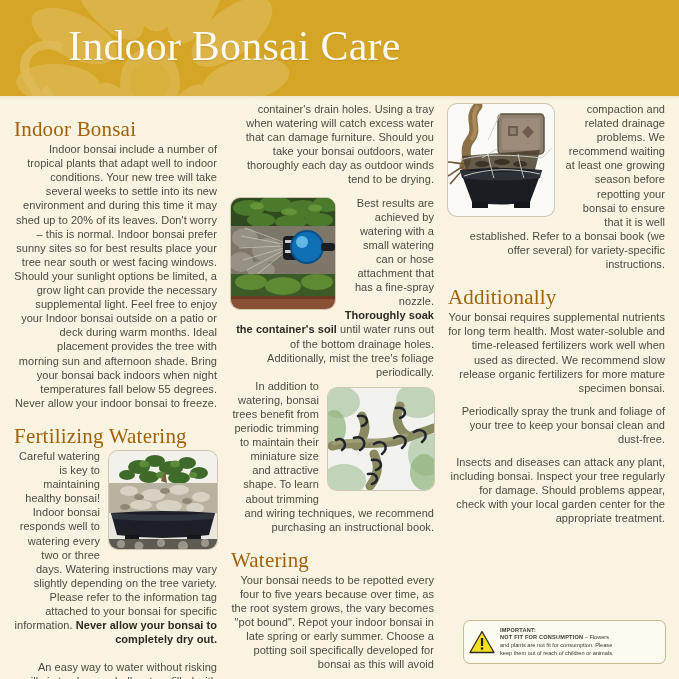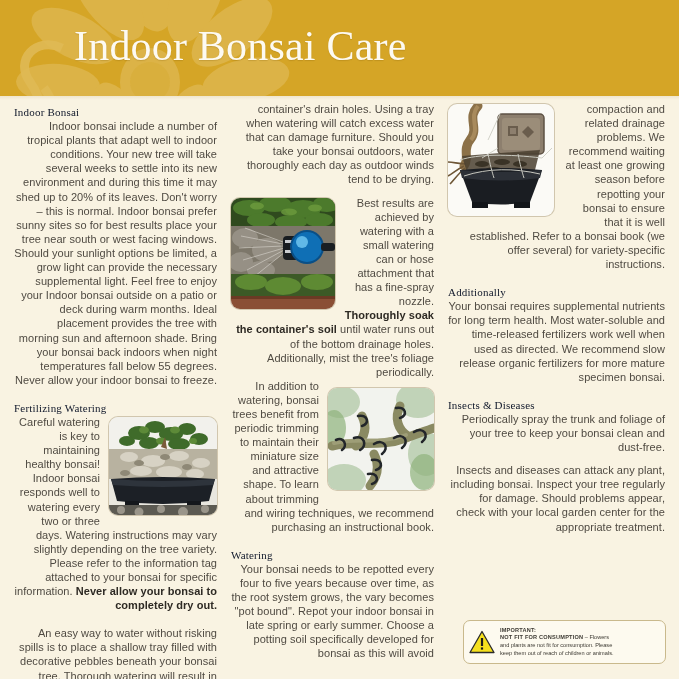--- a/index.html
+++ b/index.html
@@ -24,21 +24,21 @@
     overflow: hidden;
   }
   #header-deco {
     position: absolute;
     left: 0; top: -38px;
     width: 320px; height: 210px;
     pointer-events: none;
   }
   #header-title {
     position: absolute;
-    left: 74px; top: 22px;
+    left: 68px; top: 22px;
     color: #fdfaf2;
     font-family: "Liberation Serif", serif;
     font-size: 42px;
     font-weight: 400;
     letter-spacing: 0.2px;
     text-shadow: 0 1px 1px rgba(120,80,0,.22);
     white-space: nowrap;
   }
   #header-rule {
     position: absolute;
@@ -54,26 +54,26 @@
     width: 679px; height: 577px;
     padding: 0 14px;
     display: flex;
     gap: 0;
   }
   .col { width: 217px; padding-right: 14px; position: relative; }
   .col:last-child { padding-right: 0; width: 217px; }
 
   h2.sec {
     font-family: "Liberation Serif", serif;
-    font-size: 11px;
+    font-size: 21px;
     font-weight: 400;
-    color: #0f172a;
+    color: #a16207;
     letter-spacing: .2px;
     line-height: 1.1;
-    margin: 4px 0 1px 0;
+    margin: 16px 0 1px 0;
   }
   h2.sec.gap { margin-top: 15px; }
 
   p.body {
     font-size: 11px;
     line-height: 14.1px;
     color: #4f4a42;
     margin: 0 0 9px 0;
     text-align: right;
     letter-spacing: .05px;
@@ -352,21 +352,20 @@
           </g>
         </svg>
       </div>
 
       <p class="body">compaction and related drainage problems. We recommend waiting at least one growing season before repotting your bonsai to ensure that it is well established. Refer to a bonsai book (we offer several) for variety-specific instructions.</p>
       <div class="clearfix"></div>
 
       <h2 class="sec gap">Additionally</h2>
       <p class="body">Your bonsai requires supplemental nutrients for long term health. Most water-soluble and time-released fertilizers work well when used as directed. We recommend slow release organic fertilizers for more mature specimen bonsai.</p>
 
-      <h2 class="sec gap">Insects &amp; Diseases</h2>
       <p class="body">Periodically spray the trunk and foliage of your tree to keep your bonsai clean and dust-free.</p>
       <p class="body">Insects and diseases can attack any plant, including bonsai. Inspect your tree regularly for damage. Should problems appear, check with your local garden center for the appropriate treatment.</p>
     </div>
   </div>
 
   <div id="warning">
     <svg id="warn-tri" viewBox="0 0 26 24">
       <path d="M13 1.5 L25 22.5 L1 22.5 Z" fill="#f5e01e" stroke="#2b2b2b" stroke-width="1.3" stroke-linejoin="round"></path>
       <rect x="11.9" y="8" width="2.2" height="8" fill="#1c1c1c"></rect>
       <rect x="11.9" y="17.4" width="2.2" height="2.2" fill="#1c1c1c"></rect>

